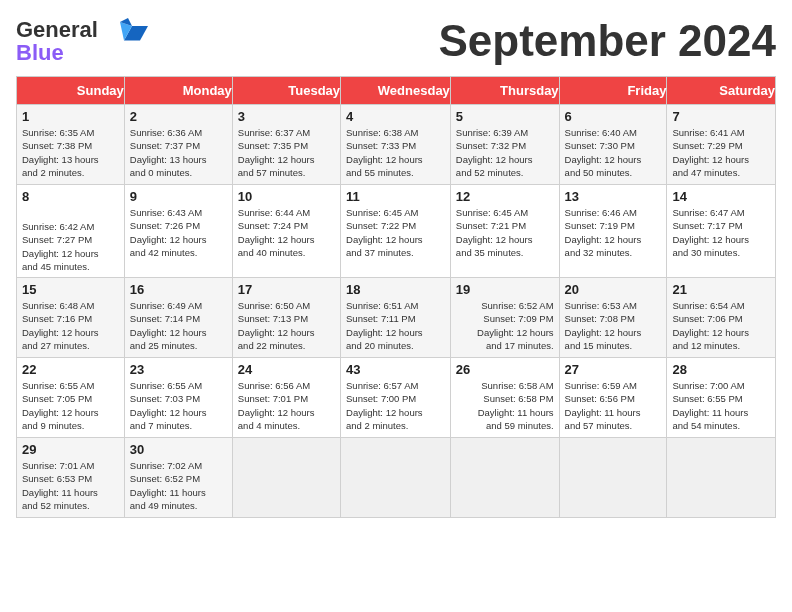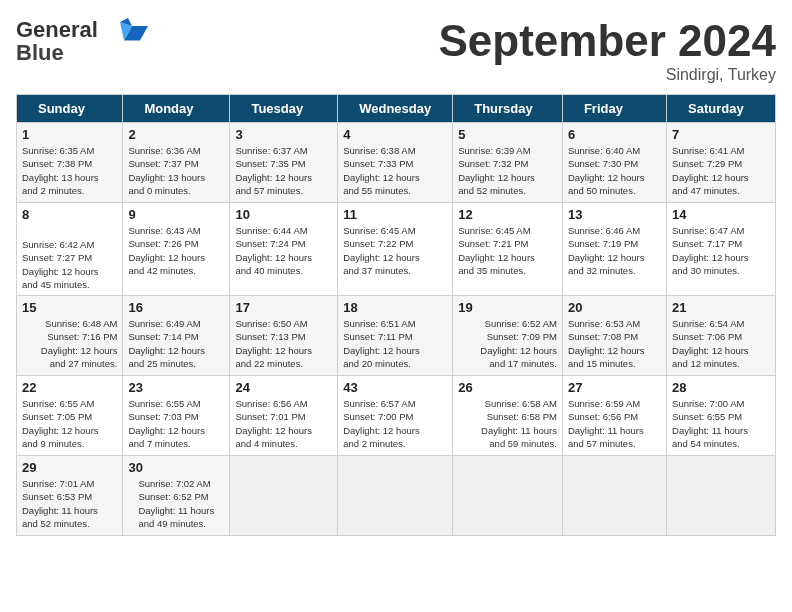--- a/index.html
+++ b/index.html
@@ -46,24 +46,24 @@
     }
     .location {
       font-size: 16px;
       color: #555;
     }
     .calendar {
       width: 100%;
       border-collapse: collapse;
     }
     .calendar th {
-      background: #0c4a6e;
+      background: #ef4444;
       color: #fff;
-      padding: 6px 21px;
-      text-align: left;
+      padding: 6px 0;
+      text-align: right;
       font-size: 13px;
       font-weight: bold;
       border: 1px solid #ccc;
     }
     .calendar td {
       vertical-align: top;
       padding: 4px 5px;
       border: 1px solid #d0d0d0;
       font-size: 10px;
       color: #333;
@@ -99,25 +99,24 @@
 <div class="header">
   <div class="logo">
     <div class="logo-text">
       <span class="logo-general">General</span>
       <svg class="logo-icon" viewBox="0 0 40 30">
         <polygon points="10,28 30,28 40,10 20,10" fill="#1565c0"></polygon>
         <polygon points="10,28 20,10 5,5" fill="#42a5f5"></polygon>
         <polygon points="5,5 20,10 15,0" fill="#1565c0"></polygon>
       </svg>
     </div>
-    <div class="logo-blue" style="color:#404040; font-size:22px; font-weight:bold; margin-top:-4px;">Blue</div>
+    <div class="logo-blue" style="color:#8b5cf6; font-size:22px; font-weight:bold; margin-top:-4px;">Blue</div>
   </div>
   <div class="title-section">
     <div class="month-title">September 2024</div>
-    <div class="location">Sindirgi, Turkey</div>
   </div>
 </div>
 
 <table class="calendar">
   <thead>
     <tr id="header-row">
         <th>Sunday</th>
         <th>Monday</th>
         <th>Tuesday</th>
         <th>Wednesday</th>
@@ -225,21 +224,21 @@
           <span class="day-num">14</span>
           <div class="day-info" style="white-space: pre-line;">Sunrise: 6:47 AM
 Sunset: 7:17 PM
 Daylight: 12 hours
 and 30 minutes.</div>
         </td>
       </tr>
       <tr>
         <td>
           <span class="day-num">15</span>
-          <div class="day-info" style="white-space: pre-line; text-align: right;">Sunrise: 6:48 AM
+          <div class="day-info" style="white-space: pre-line;">Sunrise: 6:48 AM
 Sunset: 7:16 PM
 Daylight: 12 hours
 and 27 minutes.</div>
         </td>
         <td>
           <span class="day-num">16</span>
           <div class="day-info" style="white-space: pre-line;">Sunrise: 6:49 AM
 Sunset: 7:14 PM
 Daylight: 12 hours
 and 25 minutes.</div>
@@ -334,21 +333,21 @@
       <tr>
         <td>
           <span class="day-num">29</span>
           <div class="day-info" style="white-space: pre-line;">Sunrise: 7:01 AM
 Sunset: 6:53 PM
 Daylight: 11 hours
 and 52 minutes.</div>
         </td>
         <td>
           <span class="day-num">30</span>
-          <div class="day-info" style="white-space: pre-line; margin-left: 10px;">Sunrise: 7:02 AM
+          <div class="day-info" style="white-space: pre-line;">Sunrise: 7:02 AM
 Sunset: 6:52 PM
 Daylight: 11 hours
 and 49 minutes.</div>
         </td>
         <td class="empty-cell"></td>
         <td class="empty-cell"></td>
         <td class="empty-cell"></td>
         <td class="empty-cell"></td>
         <td class="empty-cell"></td>
       </tr>

